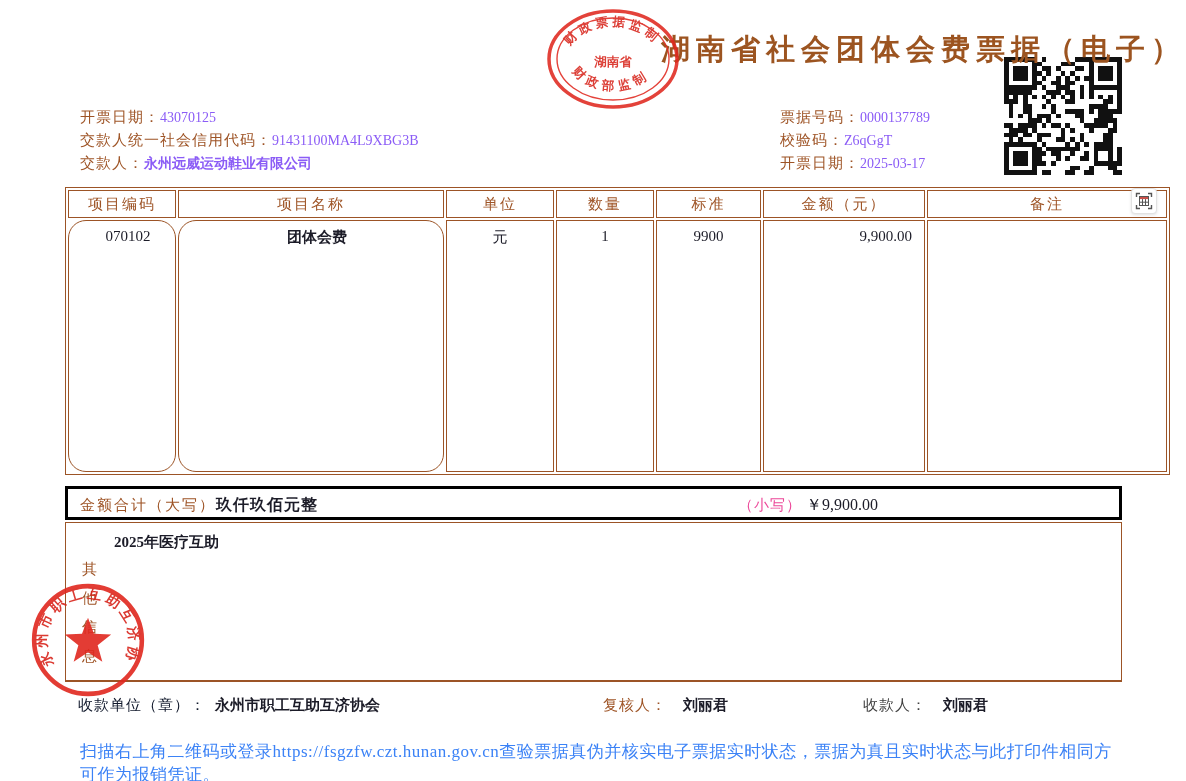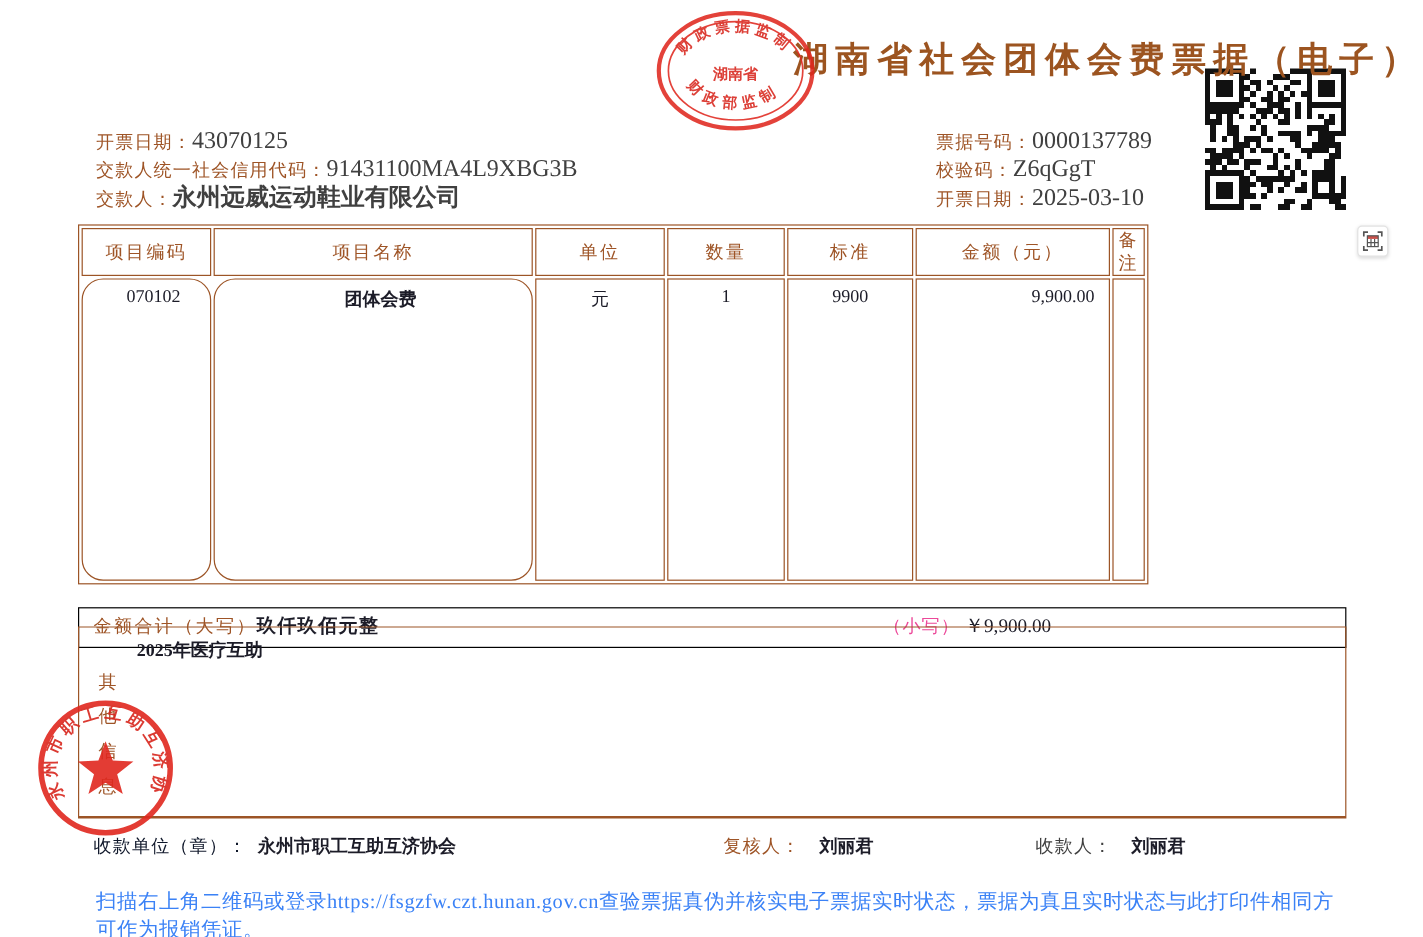--- a/index.html
+++ b/index.html
@@ -21,26 +21,26 @@
     color: #9c5420;
     z-index: 1;
   }
   
   .fiscal-seal { position: absolute; left: 543px; top: 3px; z-index: 2; }
   
   .hdr { position: absolute; top: 106px; font-size: 15px; line-height: 22px; }
   .hdr-left  { left: 80px; }
   .hdr-right { left: 780px; }
   .lbl { color: #9e5426; letter-spacing: 1px; }
-  .val { color: #404040; font-size: 20px; }
+  .val { color: #8b5cf6; font-size: 14px; }
   
   .qr { position: absolute; left: 1004px; top: 57px; }
   
   .tbl-wrap {
-    position: absolute; left: 65px; top: 187px; width: 892px;
+    position: absolute; left: 65px; top: 187px; width: 1105px;
     border: 1px solid #9c5426; background: #fff;
   }
   table.items {
     width: 100%;
     border-collapse: separate; border-spacing: 2px;
     table-layout: fixed;
   }
   table.items th, table.items td {
     border: 1px solid #9c5426;
     background: #fff;
@@ -56,22 +56,22 @@
     padding-top: 7px;
     color: #1c1c28;
   }
   td.c { text-align: center; }
   td.l { text-align: center; padding-left: 12px; border-radius: 18px; }
   td.r { text-align: right; padding-right: 12px; }
   td.item-name { font-weight: bold; }
   
   .totals {
     position: absolute; left: 65px; top: 486px; width: 1057px; height: 34px;
-    border: 1px solid #000000;
-    font-size: 16px; line-height: 32px; margin-top: 20px;
+    border: 3px solid #000000;
+    font-size: 16px; line-height: 32px;
   }
   .totals .t-label { position: absolute; left: 12px; color: #9e5426; letter-spacing: 2px; font-size: 15px; }
   .totals .t-upper { position: absolute; left: 148px; font-weight: bold; letter-spacing: 1px; }
   .totals .t-small { position: absolute; left: 670px; color: #ec4899; font-size: 15px; letter-spacing: 1px; }
   .totals .t-lower { position: absolute; left: 738px; }
   
   .other {
     position: absolute; left: 65px; top: 522px; width: 1057px; height: 160px;
     border: 1px solid #9c5426; border-bottom-width: 2px;
   }
@@ -143,21 +143,21 @@
   </div>
 
   <div class="hdr hdr-right">
     <div>
       <span class="lbl">票据号码：</span><span class="val">0000137789</span>
     </div>
     <div>
       <span class="lbl">校验码：</span><span class="val">Z6qGgT</span>
     </div>
     <div>
-      <span class="lbl">开票日期：</span><span class="val">2025-03-10</span>
+      <span class="lbl">开票日期：</span><span class="val">2025-03-17</span>
     </div>
   </div>
 
   <div class="qr">
     <svg id="qr-svg" width="118" height="118" viewBox="0 0 25 25" shape-rendering="crispEdges">
         <rect x="0" y="0" width="25" height="25" fill="#fff"></rect>
         <rect x="0" y="0" width="7" height="7" fill="#111"></rect>
         <rect x="1" y="1" width="5" height="5" fill="#fff"></rect>
         <rect x="2" y="2" width="3" height="3" fill="#111"></rect>
         <rect x="18" y="0" width="7" height="7" fill="#111"></rect>

